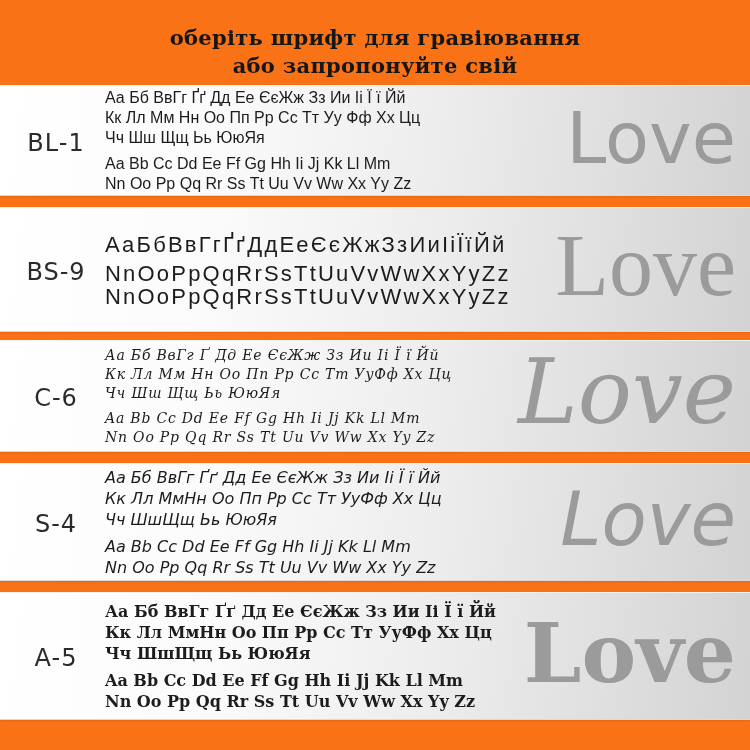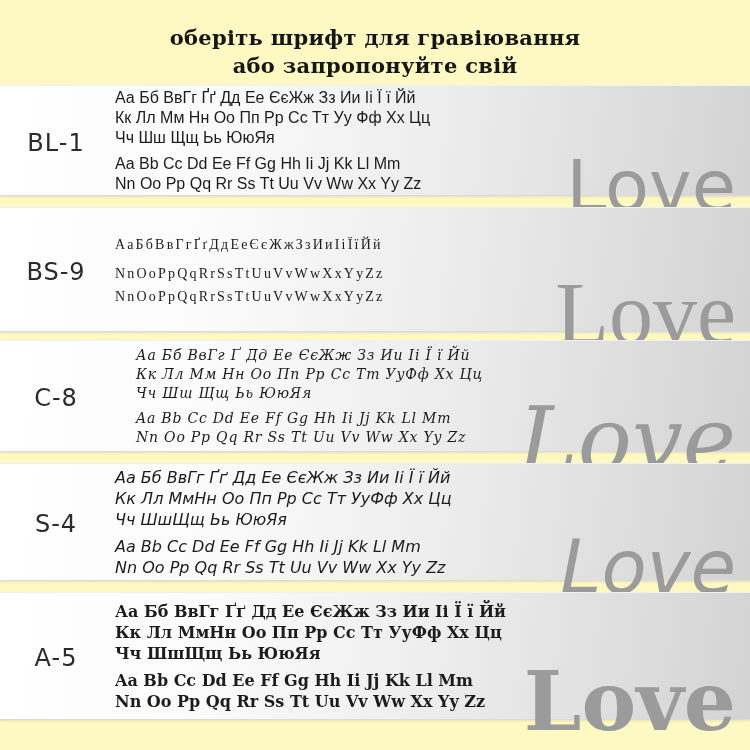--- a/index.html
+++ b/index.html
@@ -1,21 +1,21 @@
 <!DOCTYPE html>
 <html><head>
 <meta charset="utf-8">
 <style>
   * { margin: 0; padding: 0; box-sizing: border-box; }
   html, body { background: #ffffff; }
   .page {
     position: relative;
     width: 750px;
     height: 750px;
-    background: #fef9c3;
+    background: #f97316;
     overflow: hidden;
     font-family: "Liberation Sans", sans-serif;
   }
   .title {
     position: absolute;
     top: 24px;
     left: 0;
     width: 100%;
     text-align: center;
     font-family: "DejaVu Serif", serif;
@@ -48,48 +48,47 @@
     width: 112px;
     text-align: center;
     font-family: "DejaVu Sans", sans-serif;
     font-size: 24px;
     font-weight: 400;
     letter-spacing: 1px;
     color: #2b2b2b;
   }
   .alpha {
     position: absolute;
-    left: 115px;
+    left: 105px;
     top: 50%;
     transform: translateY(-50%);
     color: #1c1c1c;
     white-space: nowrap;
   }
   .alpha .line { display: block; }
   .alpha .lat-first { margin-top: 6px; }
 
   .love {
     position: absolute;
     right: 14px;
     top: 50%;
     transform: translateY(-54%);
     color: #9b9b9b;
     white-space: nowrap;
     line-height: 1;
-    margin-top: 48px;
   }
 
   
   .f-bl1 .alpha { font-family: "Liberation Sans", sans-serif; font-size: 16px; line-height: 20px; }
   .f-bl1 .love  { font-family: "DejaVu Sans", sans-serif; font-size: 72px; }
 
-  .f-bs2 .alpha { font-family: Liberation Serif, serif; font-size: 14px; line-height: 23px; letter-spacing: 2.2px; }
+  .f-bs2 .alpha { font-family: Liberation Sans, sans-serif; font-size: 22px; line-height: 23px; letter-spacing: 2.2px; }
   .f-bs2 .love  { font-family: "Liberation Serif", serif; font-size: 88px; }
 
-  .f-c3 .alpha { font-family: "DejaVu Serif", serif; font-style: italic; font-size: 14px; line-height: 19px; letter-spacing: 0.8px; margin-left: 21px; }
+  .f-c3 .alpha { font-family: "DejaVu Serif", serif; font-style: italic; font-size: 14px; line-height: 19px; letter-spacing: 0.8px; }
   .f-c3 .love  { font-family: "DejaVu Serif", serif; font-style: italic; font-size: 90px; }
 
   .f-s4 .alpha { font-family: "DejaVu Sans", sans-serif; font-style: italic; font-size: 16px; line-height: 21px; }
   .f-s4 .love  { font-family: "DejaVu Sans", sans-serif; font-style: italic; font-size: 74px; }
 
   .f-a5 .alpha { font-family: "DejaVu Serif", serif; font-weight: 700; font-size: 16px; line-height: 21px; }
   .f-a5 .love  { font-family: "DejaVu Serif", serif; font-weight: 700; font-size: 82px; }
 </style>
 </head>
 <body>
@@ -117,21 +116,21 @@
     <div class="code">BS-9</div>
     <div class="alpha">
       <span class="line">АаБбВвГгҐґДдЕеЄєЖжЗзИиІіЇїЙй</span>
       <span class="line lat-first">NnOoPpQqRrSsTtUuVvWwXxYyZz</span>
       <span class="line">NnOoPpQqRrSsTtUuVvWwXxYyZz</span>
     </div>
     <div class="love">Love</div>
   </section>
 
   <section class="band b3 f-c3">
-    <div class="code">C-8</div>
+    <div class="code">C-6</div>
     <div class="alpha">
       <span class="line">Аа Бб ВвГг Ґ Дд Ее ЄєЖж Зз Ии Іі Ї ї Йй</span>
       <span class="line">Кк Лл Мм Нн Оо Пп Рр Сс Тт УуФф Хх Цц</span>
       <span class="line">Чч Шш Щщ Ьь ЮюЯя</span>
       <span class="line lat-first">Aa Bb Cc Dd Ee Ff Gg Hh Ii Jj Kk Ll Mm</span>
       <span class="line">Nn Oo Pp Qq Rr Ss Tt Uu Vv Ww Xx Yy Zz</span>
     </div>
     <div class="love">Love</div>
   </section>
 

